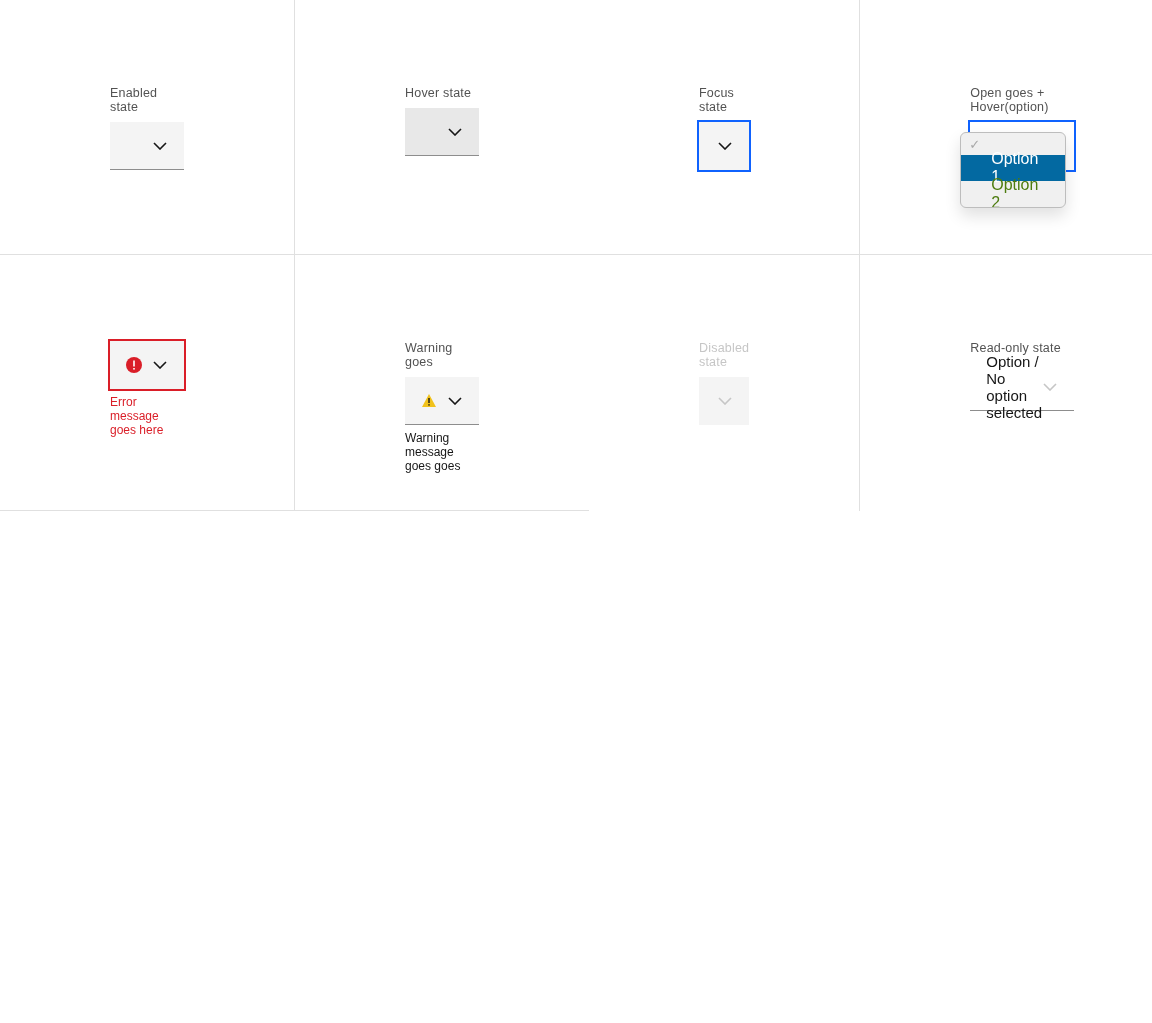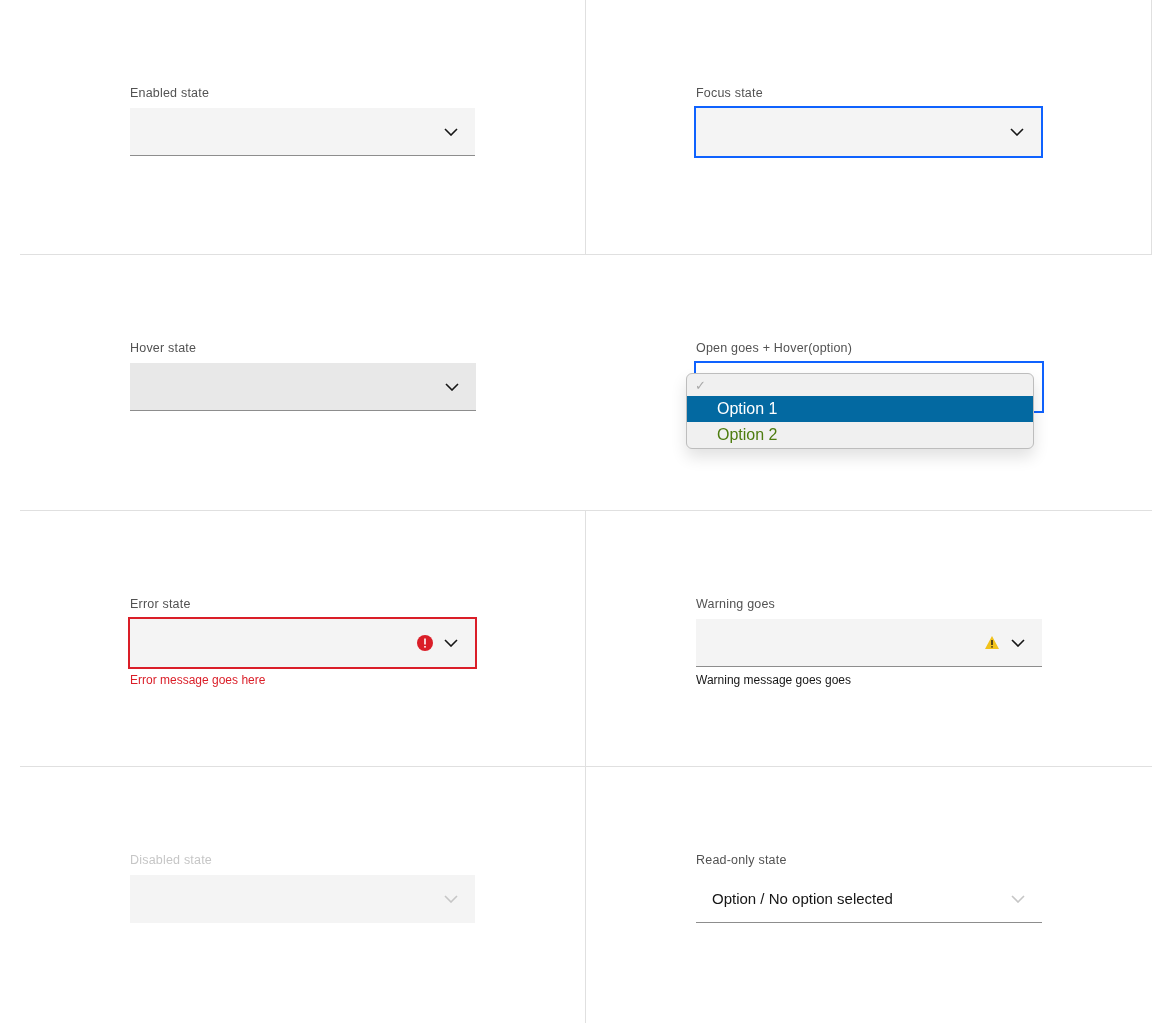--- a/index.html
+++ b/index.html
@@ -5,25 +5,24 @@
   * { box-sizing: border-box; margin: 0; padding: 0; }
   body {
     font-family: -apple-system, BlinkMacSystemFont, "Helvetica Neue", Arial, sans-serif;
     background: #fff;
     width: 1152px;
     height: 1023px;
     position: relative;
   }
   .grid {
     display: grid;
-    grid-template-columns: 1fr 1fr;
+    grid-template-columns: 1fr 1fr 1fr 1fr;
     grid-template-rows: 255px 256px 256px 256px;
     width: 100%;
     height: 100%;
-    padding-left: 20px;
   }
   .cell {
     position: relative;
     padding: 86px 110px 0 110px;
   }
   .cell.left { border-right: 1px solid #e0e0e0; }
   .row-border { border-bottom: 1px solid #e0e0e0; }
   .label {
     font-size: 12.5px;
     color: #525252;
@@ -149,35 +148,35 @@
     <div class="select-box">
       <span class="value"></span>
       <span class="chevron">
         <svg width="14" height="8" viewBox="0 0 14 8">
             <path d="M1 1 L7 7 L13 1" stroke="#161616" stroke-width="1.6" fill="none"></path>
           </svg>
       </span>
     </div>
   </div>
 
+  <div class="cell row-border">
+    <div class="label">Hover state</div>
+    <div class="select-box hover">
+      <span class="value"></span>
+      <span class="chevron">
+        <svg width="14" height="8" viewBox="0 0 14 8">
+            <path d="M1 1 L7 7 L13 1" stroke="#161616" stroke-width="1.6" fill="none"></path>
+          </svg>
+      </span>
+    </div>
+  </div>
+
   <div class="cell left row-border">
     <div class="label">Focus state</div>
     <div class="select-box focus">
-      <span class="value"></span>
-      <span class="chevron">
-        <svg width="14" height="8" viewBox="0 0 14 8">
-            <path d="M1 1 L7 7 L13 1" stroke="#161616" stroke-width="1.6" fill="none"></path>
-          </svg>
-      </span>
-    </div>
-  </div>
-
-  <div class="cell row-border">
-    <div class="label">Hover state</div>
-    <div class="select-box hover">
       <span class="value"></span>
       <span class="chevron">
         <svg width="14" height="8" viewBox="0 0 14 8">
             <path d="M1 1 L7 7 L13 1" stroke="#161616" stroke-width="1.6" fill="none"></path>
           </svg>
       </span>
     </div>
   </div>
 
   <div class="cell row-border">
@@ -192,21 +191,20 @@
           <span>Option 1</span>
         </div>
         <div class="menu-row">
           <span>Option 2</span>
         </div>
       </div>
     </div>
   </div>
 
   <div class="cell left row-border">
-    <div class="label">Error state</div>
     <div class="select-box error">
       <span class="value"></span>
       <span class="status-icon">
         <svg width="16" height="16" viewBox="0 0 16 16">
           <circle cx="8" cy="8" r="8" fill="#da1e28"></circle>
           <rect x="7.2" y="3.5" width="1.6" height="6" fill="#fff"></rect>
           <rect x="7.2" y="11" width="1.6" height="1.6" fill="#fff"></rect>
         </svg>
       </span>
       <span class="chevron">

